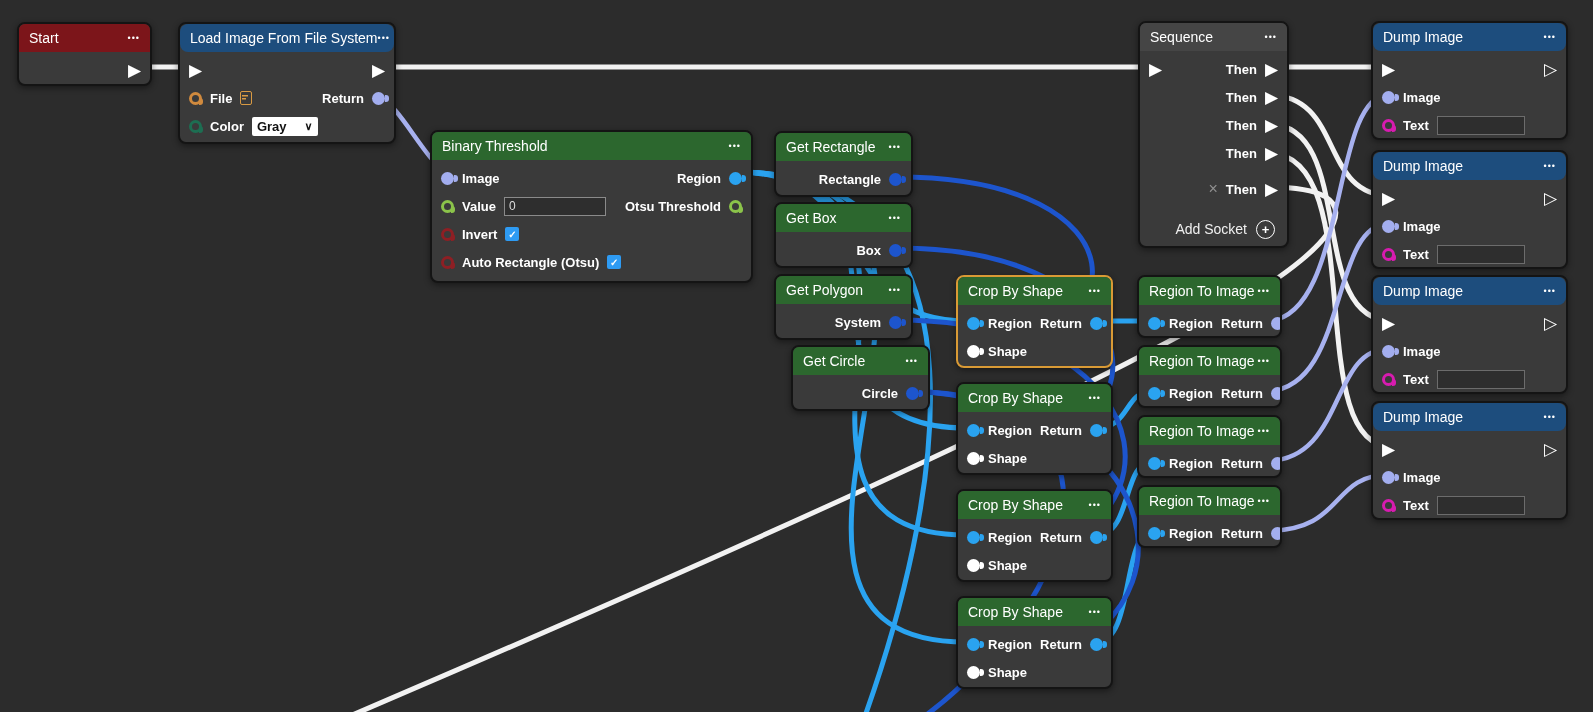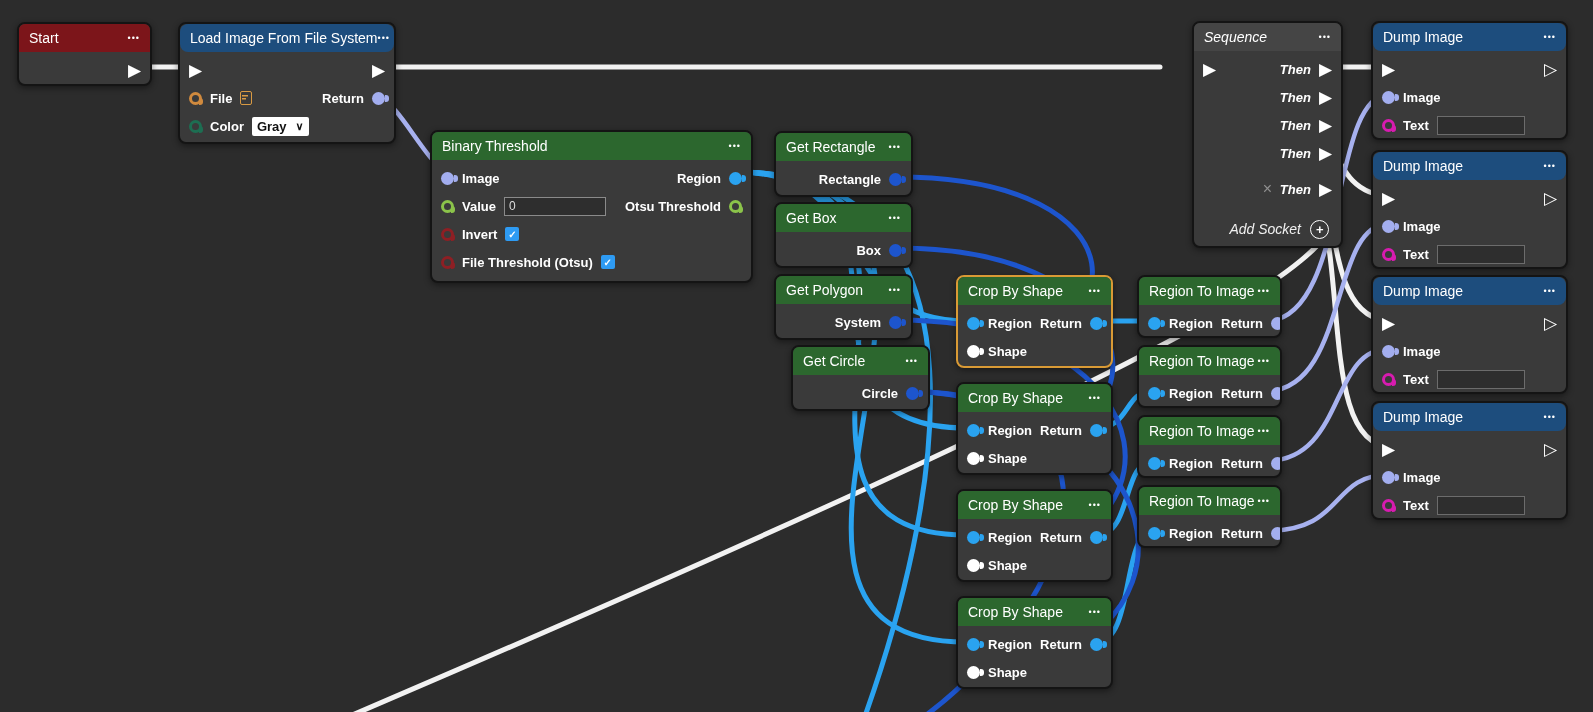--- a/index.html
+++ b/index.html
@@ -34,21 +34,21 @@
   .sock::after{content:"";position:absolute;right:-4px;top:3px;width:4px;height:7px;
                background:var(--c);border-radius:0 3px 3px 0;}
   .exec{font-family:"DejaVu Sans",sans-serif;font-size:17px;line-height:1;color:#fff;flex:none;}
   .chk{width:14px;height:14px;background:#2e9bf3;border-radius:2px;display:inline-flex;
        align-items:center;justify-content:center;flex:none;}
   .chk::after{content:"✓";color:#fff;font-size:10px;font-weight:bold;}
   input.fld{background:#2e2e2e;border:1px solid #8a8a8a;color:#ddd;height:17px;
             font-size:12px;padding:0 4px;outline:none;}
   input.fld.dim{border-color:#6c6c6c;}
   .select{background:#fff;color:#111;height:19px;display:inline-flex;align-items:center;
-          gap:9px;padding:0 5px;font-size:13px;font-weight:600;border-radius:2px;cursor:pointer;}
+          gap:18px;padding:0 5px;font-size:13px;font-weight:600;border-radius:2px;cursor:pointer;}
   .select .chev{font-size:11px;font-weight:bold;}
   .fileico{width:10px;height:12px;border:1.5px solid #d99a43;border-radius:2px;flex:none;
            background-image:linear-gradient(#d99a43,#d99a43),linear-gradient(#d99a43,#d99a43);
            background-size:6px 1.5px,4px 1.5px;background-position:1px 3px,1px 6px;background-repeat:no-repeat;}
   .xico{color:#8f8f8f;font-size:16px;line-height:1;cursor:pointer;}
   .addsock{display:flex;align-items:center;justify-content:flex-end;gap:9px;height:30px;
            padding:0 12px;font-size:14px;color:#f0f0f0;cursor:pointer;}
   .pluscirc{width:17px;height:17px;border:1.7px solid #fff;border-radius:50%;display:inline-flex;
             align-items:center;justify-content:center;font-size:13px;font-weight:bold;color:#fff;line-height:1;}
   .gap8{margin-top:8px;}
@@ -163,21 +163,21 @@
         <span class="sock ring" style="--c:#8bc34a"></span>
       </span>
     </div>
     <div class="row">
       <span class="sock ring" style="--c:#8e1f24"></span>
       <span class="lbl">Invert</span>
       <span class="chk"></span>
     </div>
     <div class="row">
       <span class="sock ring" style="--c:#8e1f24"></span>
-      <span class="lbl">File Threshold (Otsu)</span>
+      <span class="lbl">Auto Rectangle (Otsu)</span>
       <span class="chk"></span>
     </div>
   </div>
 </div>
 
 <div class="node" style="left:774px;top:131px;width:139px;height:66px;">
   <div class="hdr hdr-green">
     <span class="ttl">Get Rectangle</span>
     <span class="dots">•••</span>
   </div>
@@ -389,21 +389,21 @@
       <span class="lbl">Region</span>
           </span>
     <span class="r">
             <span class="lbl">Return</span>
       <span class="sock fill" style="--c:#a3aeef"></span>
           </span>
   </div>
       </div>
 </div>
 
-<div class="node" style="left:1192px;top:21px;width:151px;height:227px;font-style:italic;">
+<div class="node" style="left:1138px;top:21px;width:151px;height:227px;">
   <div class="hdr hdr-gray">
     <span class="ttl">Sequence</span>
     <span class="dots">•••</span>
   </div>
   <div class="bd">
     <div class="row dual">
       <span class="exec">▶</span>
       <span class="r">
             <span class="lbl">Then</span>
         <span class="exec">▶</span>

